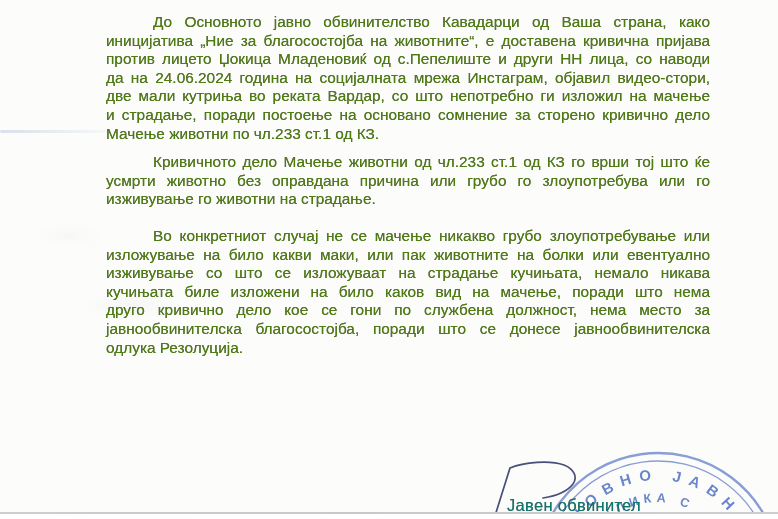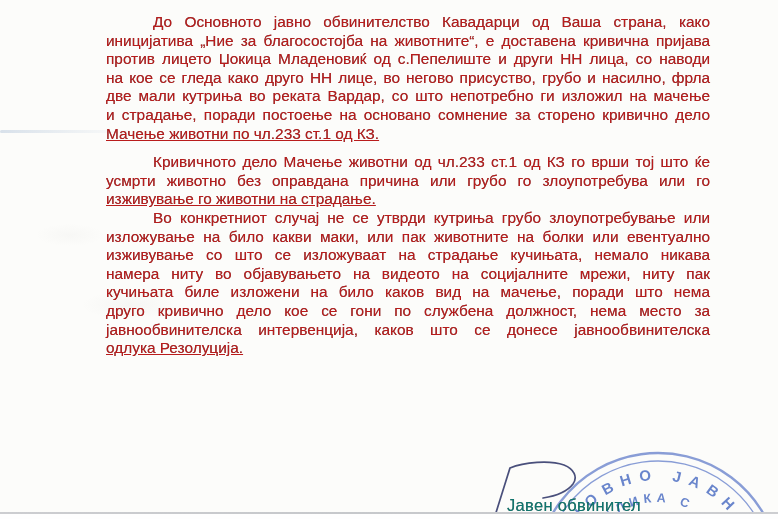--- a/index.html
+++ b/index.html
@@ -8,29 +8,29 @@
     position: relative; overflow: hidden;
     background-color: #fcfcfa;
     background-image:
       radial-gradient(ellipse 70px 20px at 130px 305px, rgba(130,130,125,0.05), transparent 70%),
       radial-gradient(ellipse 50px 16px at 70px 235px, rgba(130,130,125,0.04), transparent 70%),
       radial-gradient(ellipse 90px 24px at 620px 40px, rgba(130,130,125,0.03), transparent 70%);
     font-family: "Liberation Sans", sans-serif;
   }
   .doc-text {
     position: absolute; left: 106px; top: 13px; width: 604px;
-    color: #b91c1c; font-size: 15.4px; line-height: 18.6px;
+    color: #4d7c0f; font-size: 15.4px; line-height: 18.6px;
     text-shadow: 0 0 0.5px rgba(0,0,0,0.55);
   }
   .para { margin: 0; }
   .para.gap-sm { margin-bottom: 10px; }
-  .para.gap-md { }
+  .para.gap-md { margin-bottom: 18px; }
   .line { text-align: justify; text-align-last: justify; white-space: normal; }
   .line-first { text-indent: 47px; }
-  .line-last { text-align-last: left; text-decoration: underline; }
+  .line-last { text-align-last: left; }
   .scan-streak {
     position: absolute; left: 0; top: 130px; width: 114px; height: 3px;
     background: linear-gradient(to right, rgba(150,175,205,0.35), rgba(150,175,205,0.04));
     border-radius: 2px;
   }
   .scan-bottom-line {
     position: absolute; left: 0; top: 512px; width: 778px; height: 2px;
     background: linear-gradient(to right, #cccdd0, #c6c8cb 45%, #cdced1);
   }
   .below-edge {
@@ -51,38 +51,37 @@
 </head>
 <body>
 
 <div class="scan-streak"></div>
 
 <div class="doc-text">
   <div class="para gap-sm">
       <div class="line line-first">До Основното јавно обвинителство Кавадарци од Ваша страна, како</div>
       <div class="line">иницијатива „Ние за благосостојба на животните“, е доставена кривична пријава</div>
       <div class="line">против лицето Џокица Младеновиќ од с.Пепелиште и други НН лица, со наводи</div>
-      <div class="line">на кое се гледа како друго НН лице, во негово присуство, грубо и насилно, фрла</div>
+      <div class="line">да на 24.06.2024 година на социјалната мрежа Инстаграм, објавил видео-стори,</div>
       <div class="line">две мали кутриња во реката Вардар, со што непотребно ги изложил на мачење</div>
       <div class="line">и страдање, поради постоење на основано сомнение за сторено кривично дело</div>
       <div class="line line-last">Мачење животни по чл.233 ст.1 од КЗ.</div>
     </div>
   <div class="para gap-md">
       <div class="line line-first">Кривичното дело Мачење животни од чл.233 ст.1 од КЗ го врши тој што ќе</div>
       <div class="line">усмрти животно без оправдана причина или грубо го злоупотребува или го</div>
       <div class="line line-last">изживување го животни на страдање.</div>
     </div>
   <div class="para">
-      <div class="line line-first">Во конкретниот случај не се утврди кутриња грубо злоупотребување или</div>
+      <div class="line line-first">Во конкретниот случај не се мачење никакво грубо злоупотребување или</div>
       <div class="line">изложување на било какви маки, или пак животните на болки или евентуално</div>
       <div class="line">изживување со што се изложуваат на страдање кучињата, немало никава</div>
-      <div class="line">намера ниту во објавувањето на видеото на социјалните мрежи, ниту пак</div>
       <div class="line">кучињата биле изложени на било каков вид на мачење, поради што нема</div>
       <div class="line">друго кривично дело кое се гони по службена должност, нема место за</div>
-      <div class="line">јавнообвинителска интервенција, каков што се донесе јавнообвинителска</div>
+      <div class="line">јавнообвинителска благосостојба, поради што се донесе јавнообвинителска</div>
       <div class="line line-last">одлука Резолуција.</div>
     </div>
 </div>
 
 <svg class="overlay" width="778" height="519" viewBox="0 0 778 519">
   <defs>
     <path id="arcOuter" d="M 563 575 A 95 95 0 0 1 753 575"></path>
     <path id="arcInner" d="M 585 575 A 73 73 0 0 1 731 575"></path>
   </defs>
   <g transform="rotate(-8 658 575)" opacity="0.82">

